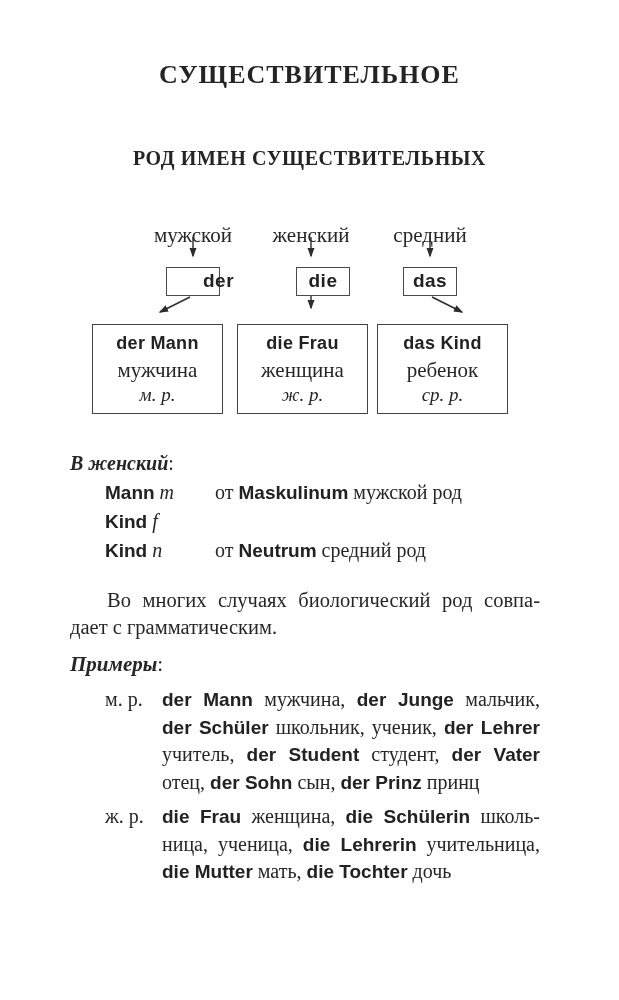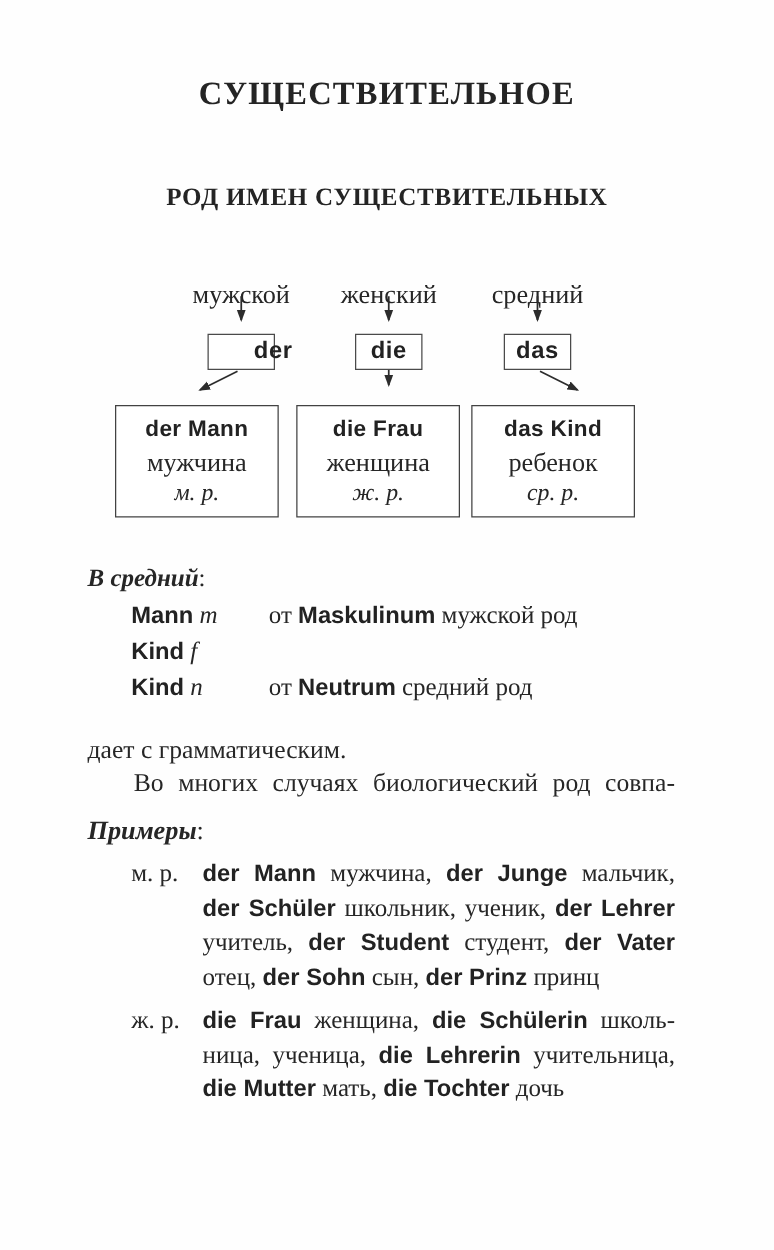--- a/index.html
+++ b/index.html
@@ -13,21 +13,21 @@
 
   .diagram{position:relative;height:216px;margin-top:30px;}
   .g-label{position:absolute;top:22px;width:140px;text-align:center;font-size:21px;line-height:26px;}
   .gl1{left:123px;} .gl2{left:241px;} .gl3{left:360px;}
   .varrow{position:absolute;top:36px;} 
   .va1{left:186px;} .va2{left:304px;} .va3{left:423px;}
   .art-box{position:absolute;top:67px;width:54px;height:29px;box-sizing:border-box;
          border:1.4px solid #4a4a4a;background:#fff;text-align:center;
          font-family:"Liberation Sans","DejaVu Sans",sans-serif;font-weight:700;
          font-size:19px;line-height:26px;letter-spacing:0.5px;color:#222;}
-  .ab1{left:166px;padding-left:36px;} .ab2{left:284px;} .ab3{left:403px;}
+  .ab1{left:166px;padding-left:36px;} .ab2{left:296px;} .ab3{left:403px;}
   .conn{position:absolute;}
   .k1{left:150px;top:95px;} .k2{left:304px;top:95px;} .k3{left:427px;top:95px;}
   .card{position:absolute;top:124px;width:131px;height:90px;box-sizing:border-box;
         border:1.5px solid #424242;background:#fff;text-align:center;}
   .cb1{left:92px;} .cb2{left:237px;} .cb3{left:377px;}
   .card .de{margin-top:7px;font-family:"Liberation Sans","DejaVu Sans",sans-serif;
             font-weight:700;font-size:18px;line-height:22px;letter-spacing:0.3px;color:#222;}
   .card .ru{margin-top:4px;font-size:21px;line-height:24px;}
   .card .abbr{margin-top:1px;font-style:italic;font-size:19px;line-height:23px;}
 
@@ -108,39 +108,39 @@
     </div>
     <div class="card cb3">
       <div class="de">das Kind</div>
       <div class="ru">ребенок</div>
       <div class="abbr">ср. р.</div>
     </div>
   </div>
 
   <div class="content">
 
-    <div class="dict-head"><span class="hi">В средний</span><span>:</span></div>
+    <div class="dict-head"><span class="hi">В женский</span><span>:</span></div>
 
     <div class="dict-rows">
       <div class="dict-row">
         <span class="dict-word"><span class="bd">Mann</span> <span class="gl">m</span></span>
         <span class="dict-def"><span>от</span> <span class="bd">Maskulinum</span> <span>мужской род</span></span>
       </div>
       <div class="dict-row">
         <span class="dict-word"><span class="bd">Kind</span> <span class="gl">f</span></span>
       </div>
       <div class="dict-row">
         <span class="dict-word"><span class="bd">Kind</span> <span class="gl">n</span></span>
         <span class="dict-def"><span>от</span> <span class="bd">Neutrum</span> <span>средний род</span></span>
       </div>
     </div>
 
     <div class="para">
+      <div class="pline just ind">Во многих случаях биологический род совпа-</div>
       <div class="pline">дает с грамматическим.</div>
-      <div class="pline just ind">Во многих случаях биологический род совпа-</div>
     </div>
 
     <div class="ex-head"><span class="hi">Примеры</span><span>:</span></div>
 
     <div class="ex-row">
       <div class="ex-label">м. р.</div>
       <div class="ex-text">
         <div class="eline just"><span class="bd">der Mann</span><span> мужчина, </span><span class="bd">der Junge</span><span> мальчик,</span></div>
         <div class="eline just"><span class="bd">der Schüler</span><span> школьник, ученик, </span><span class="bd">der Lehrer</span></div>
         <div class="eline just"><span>учитель, </span><span class="bd">der Student</span><span> студент, </span><span class="bd">der Vater</span></div>

